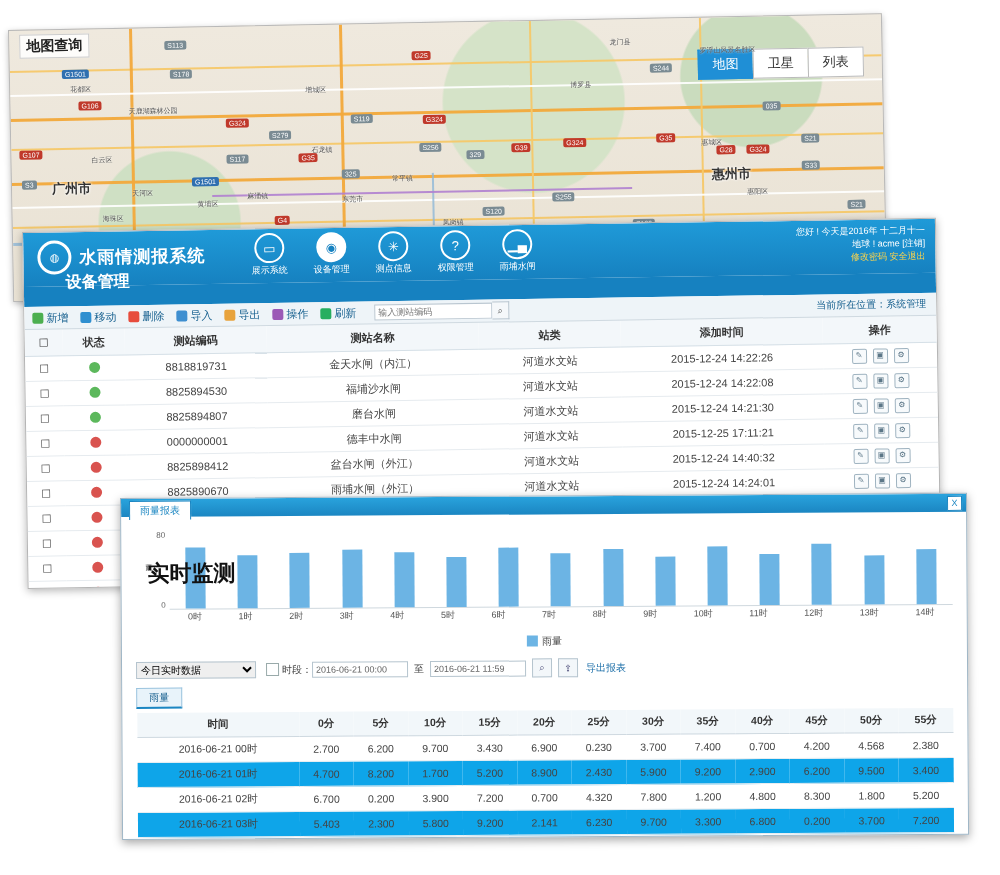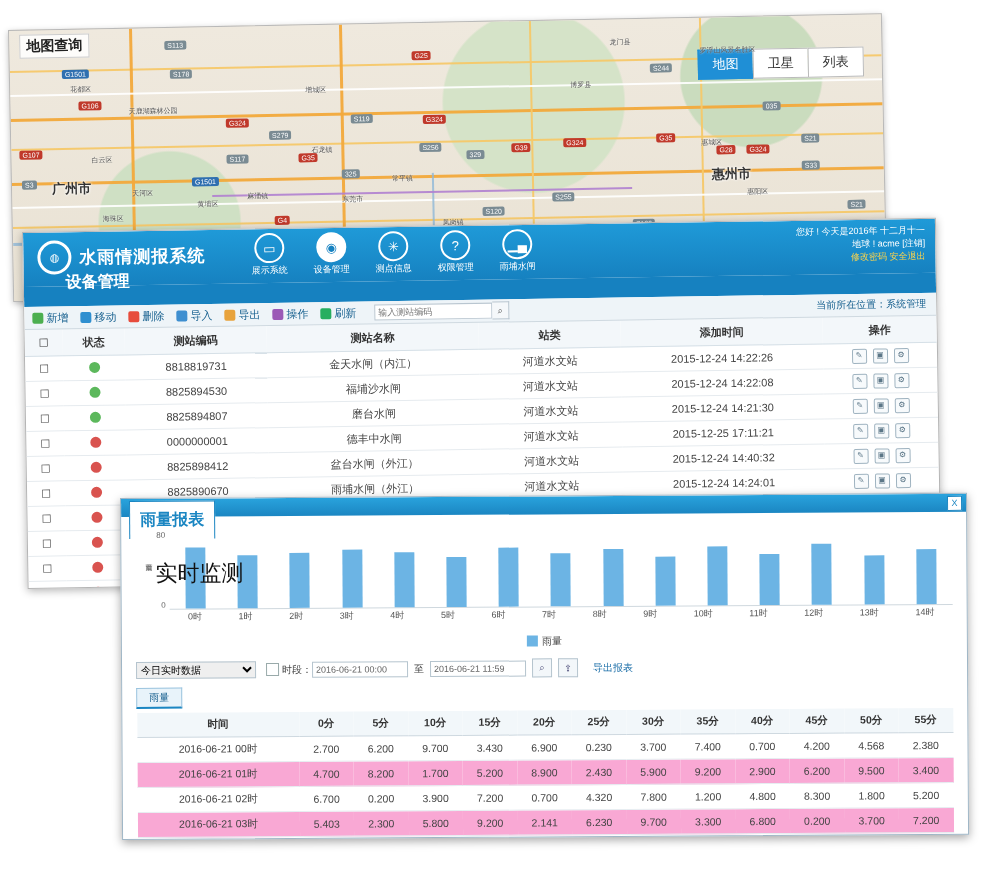--- a/index.html
+++ b/index.html
@@ -85,48 +85,48 @@
     border-radius:2px;margin:0 3px;font-size:8px;line-height:12px;color:#5b7687;background:#f7fafc;}
 
   
   #rain-window{
     position:absolute;left:120px;top:498px;width:845px;height:340px;
     background:#fff;border:1px solid #9fb6c6;box-shadow:0 3px 10px rgba(0,0,0,.35);
     transform:rotate(-0.35deg);transform-origin:left top;overflow:hidden;
   }
   #rain-titlebar{height:18px;background:linear-gradient(#29a3dd,#1b86c2);position:relative;}
   #rain-tab{position:absolute;left:8px;top:2px;background:#fff;border:1px solid #1b86c2;
-    border-bottom:none;font-size:16px;padding:8px 10px;color:#1b86c2;font-weight:bold;}
+    border-bottom:none;font-size:10px;padding:2px 10px;color:#1b86c2;}
   #rain-close{position:absolute;right:4px;top:2px;width:13px;height:13px;background:#fff;
     border:1px solid #1b86c2;color:#1b86c2;font-size:9px;line-height:12px;text-align:center;}
   #chart-area{position:relative;height:108px;margin:6px 10px 0 10px;}
   #chart-yaxis{position:absolute;left:8px;top:8px;width:28px;height:84px;font-size:8px;color:#666;}
   #chart-plot{position:absolute;left:38px;right:4px;top:2px;height:84px;
     border-bottom:1px solid #cfd8de;display:flex;align-items:flex-end;justify-content:space-around;}
   .bar{width:20px;background:#6cb4e4;}
   #chart-xaxis{position:absolute;left:38px;right:4px;top:88px;display:flex;
     justify-content:space-around;font-size:9px;color:#555;}
-  #chart-overlay{position:absolute;left:24px;top:36px;font-size:22px;font-weight:normal;color:#111;}
+  #chart-overlay{position:absolute;left:16px;top:36px;font-size:22px;font-weight:bold;color:#111;}
   #chart-legend{text-align:center;font-size:10px;color:#444;margin-top:6px;}
   #chart-legend .sw{display:inline-block;width:11px;height:11px;background:#6cb4e4;
     vertical-align:-2px;margin-right:4px;}
   #rain-controls{display:flex;align-items:center;margin:10px 0 0 14px;font-size:10px;color:#444;}
   #rain-controls select{width:120px;height:17px;font-size:10px;border:1px solid #b5c4ce;}
   #rain-controls input[type=text]{height:14px;font-size:9px;border:1px solid #b5c4ce;
     padding:0 3px;width:88px;color:#666;}
   #rain-controls .chk{width:11px;height:11px;border:1px solid #9aa;display:inline-block;margin:0 3px 0 10px;vertical-align:-1px;}
   .mini-btn{width:18px;height:17px;border:1px solid #b5c4ce;background:#f3f7fa;
     display:inline-flex;align-items:center;justify-content:center;font-size:9px;margin-left:6px;color:#336;}
-  #export-link{margin-left:15px;color:#1b6ea8;font-family:Liberation Mono, monospace;}
+  #export-link{margin-left:8px;color:#1b6ea8;font-family:Liberation Mono, monospace;}
   #rain-subtab{margin:8px 0 0 14px;display:inline-block;background:#e8f3fa;border:1px solid #9cc4de;
     border-bottom:2px solid #1b86c2;font-size:10px;padding:2px 12px;color:#17608f;}
   #rain-table{width:816px;margin:4px auto 0;border-collapse:collapse;font-size:10.5px;}
   #rain-table th{background:#f2f7fa;border-bottom:1px solid #cfd9e0;height:22px;font-weight:bold;color:#333;}
   #rain-table td{border-bottom:1px solid #e7edf1;height:22px;text-align:center;color:#444;}
-  #rain-table tr.alt td{background:#f9a8d4;}
+  #rain-table tr.alt td{background:#0ea5e9;}
 </style>
 </head>
 <body>
 
 <div id="map-panel">
   <div class="map-bg"></div>
 
   <div class="road" style="left:0;top:88px;width:872px;"></div>
   <div class="road" style="left:0;top:152px;width:872px;"></div>
   <div class="road thin" style="left:0;top:40px;width:872px;"></div>

